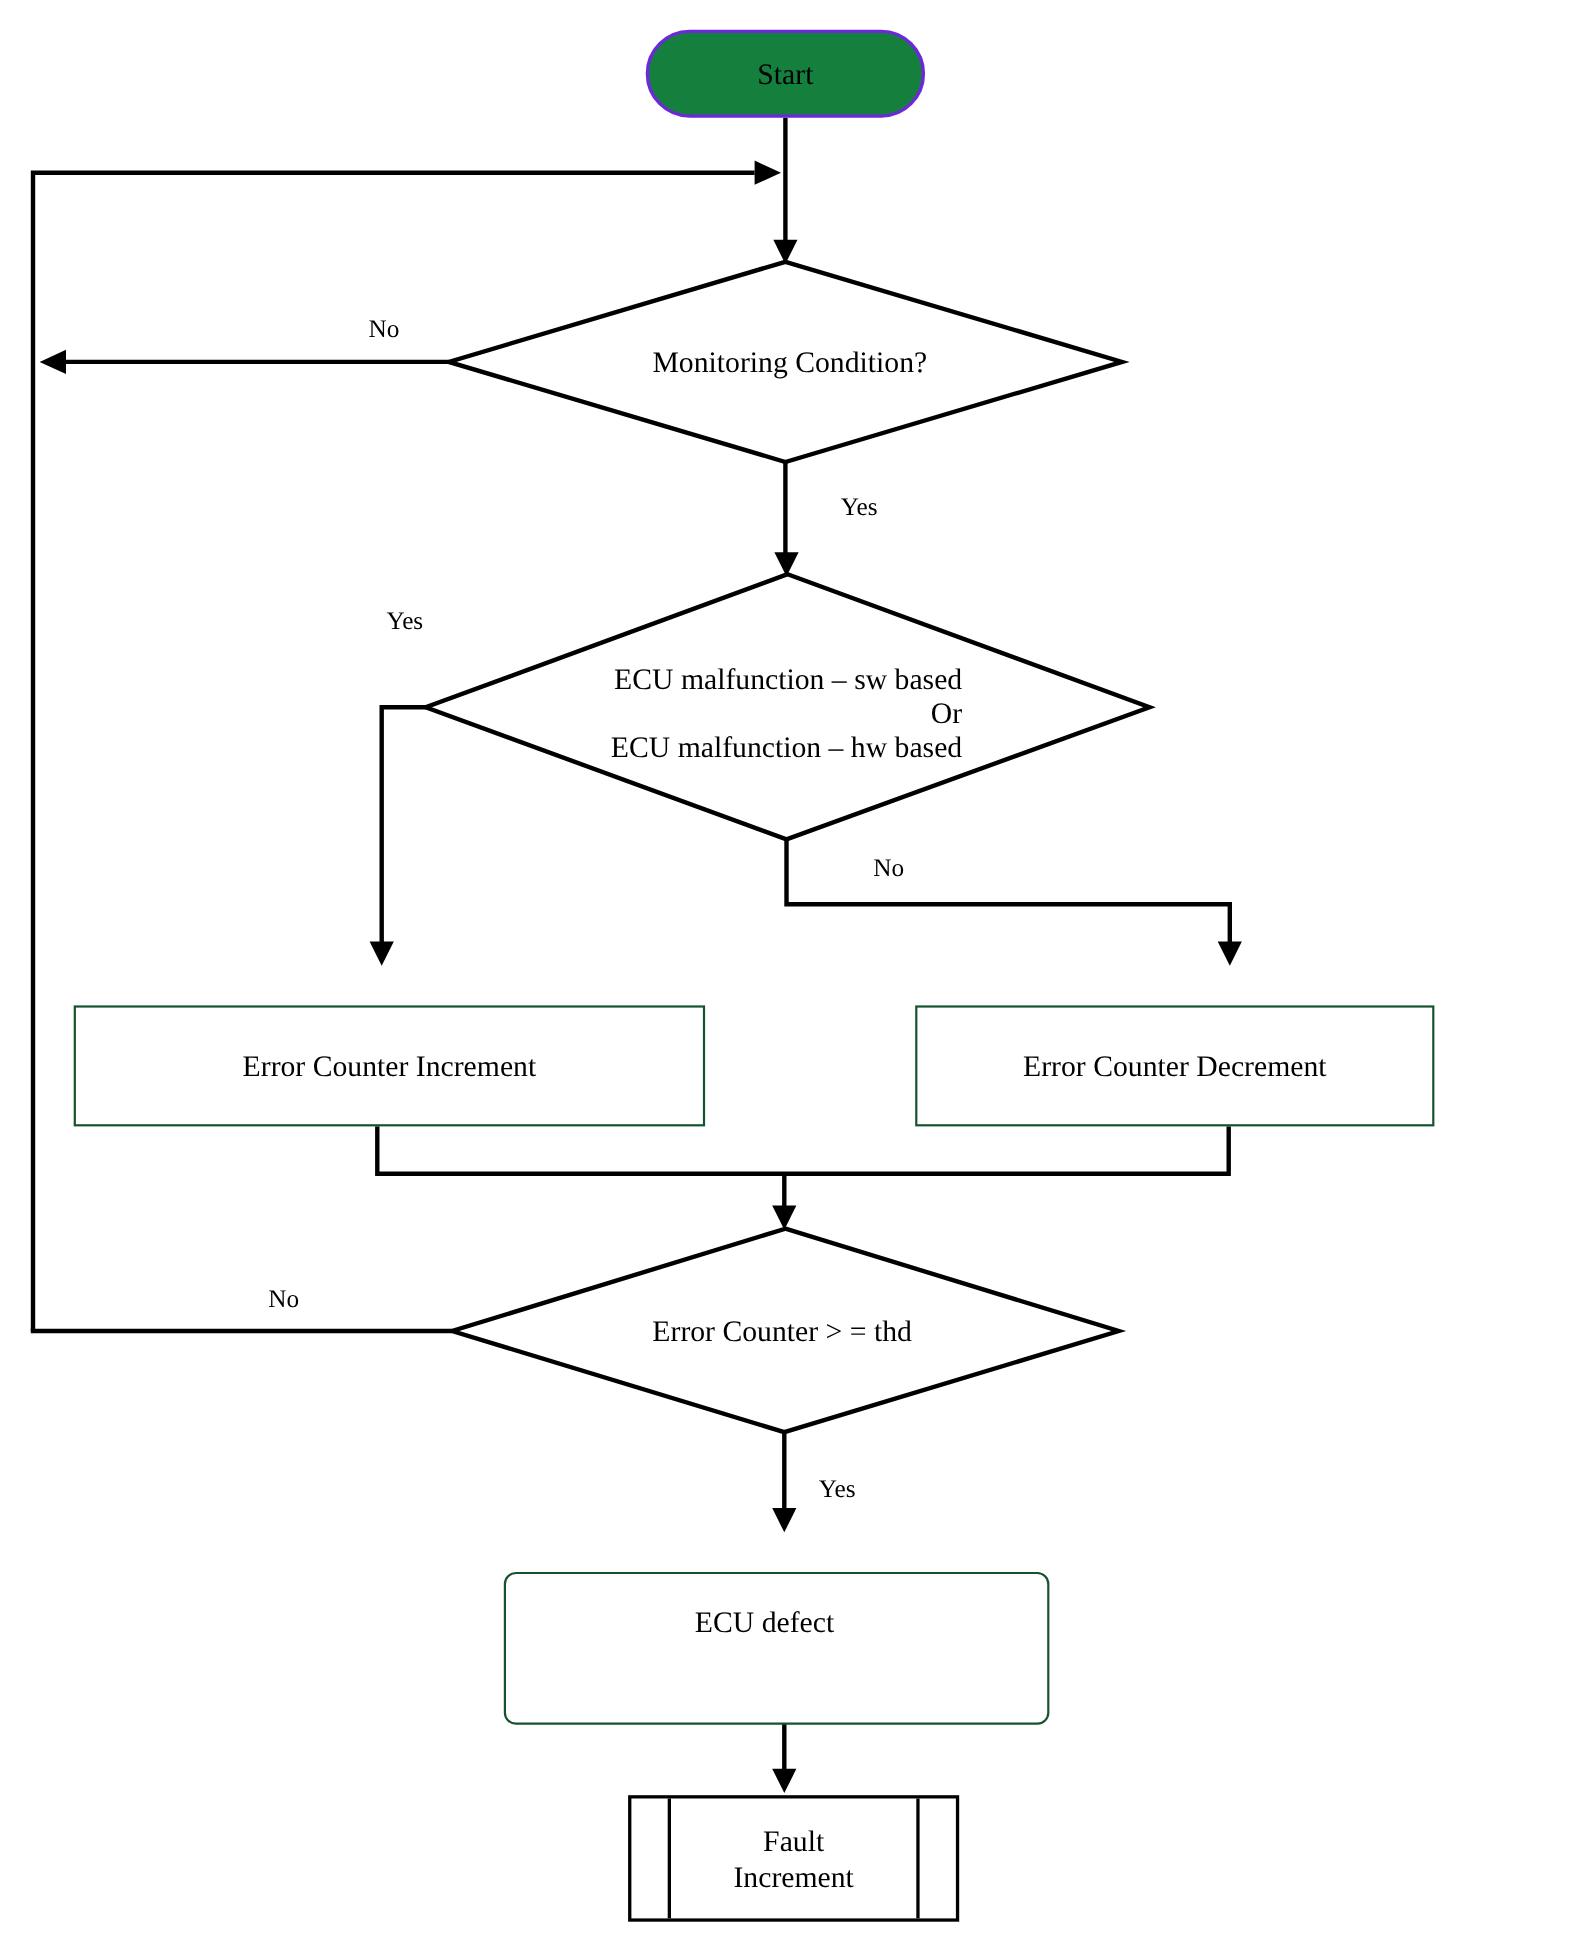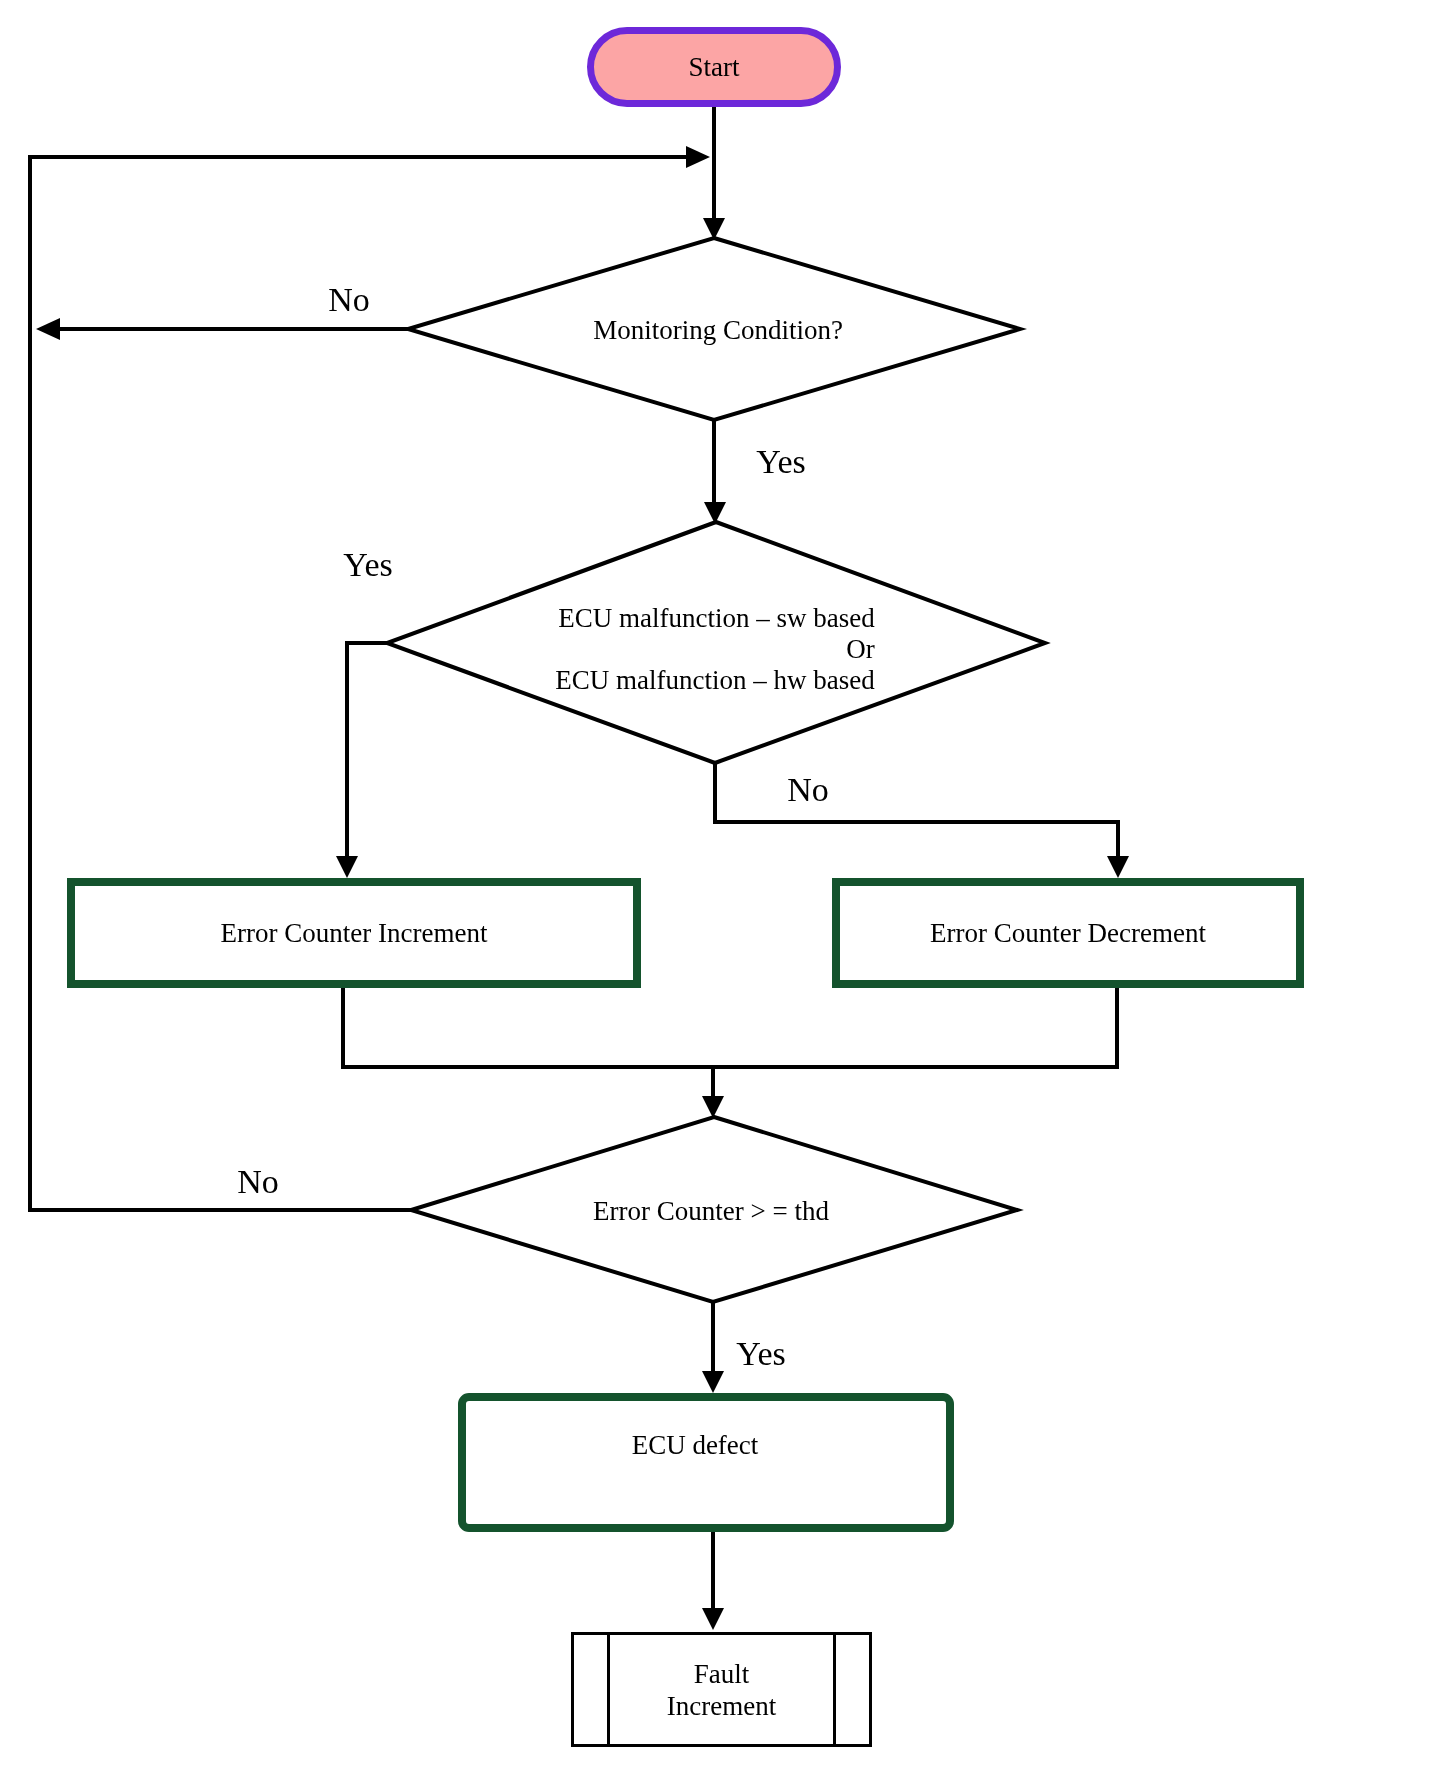--- a/index.html
+++ b/index.html
@@ -10,23 +10,23 @@
     font-family:"Liberation Serif","DejaVu Serif",serif;
     color:#000;
     overflow:hidden;
   }
   svg.wires{position:absolute;left:0;top:0;width:1440px;height:1772px;}
   svg.wires polyline, svg.wires line{fill:none;stroke:#000;stroke-width:4;}
   svg.wires polygon.shape{fill:#ffffff;stroke:#000;stroke-width:4;}
   svg.wires polygon.head{fill:#000;stroke:none;}
 
   .node{position:absolute;box-sizing:border-box;display:flex;align-items:center;justify-content:center;text-align:center;font-size:27px;line-height:32px;}
-  .terminator{border:7px solid #6d28d9;border-radius:41px;background:#fca5a5;text-align:center;}
-  .process{border:8px solid #14532d;background:#fff;}
-  .label{position:absolute;font-size:34px;line-height:31px;white-space:nowrap;text-align:right;transform:translate(-50%,-50%);}
+  .terminator{border:3px solid #6d28d9;border-radius:41px;background:#15803d;text-align:center;}
+  .process{border:2px solid #14532d;background:#fff;margin-top:36px;}
+  .label{position:absolute;font-size:23px;line-height:31px;white-space:nowrap;text-align:right;transform:translate(-50%,-50%);}
   .dlabel{position:absolute;font-size:27px;line-height:31px;text-align:right;transform:translate(-50%,-50%);white-space:nowrap;}
   .predef{border:3px solid #000;background:#fff;}
   .predef .bar{position:absolute;top:0;bottom:0;width:3px;background:#000;}
   .predef .bar.left{left:33px;}
   .predef .bar.right{right:33px;}
   .defect-box{align-items:flex-start;padding-top:28px;border-radius:11px;}
 </style>
 </head>
 <body>
 

